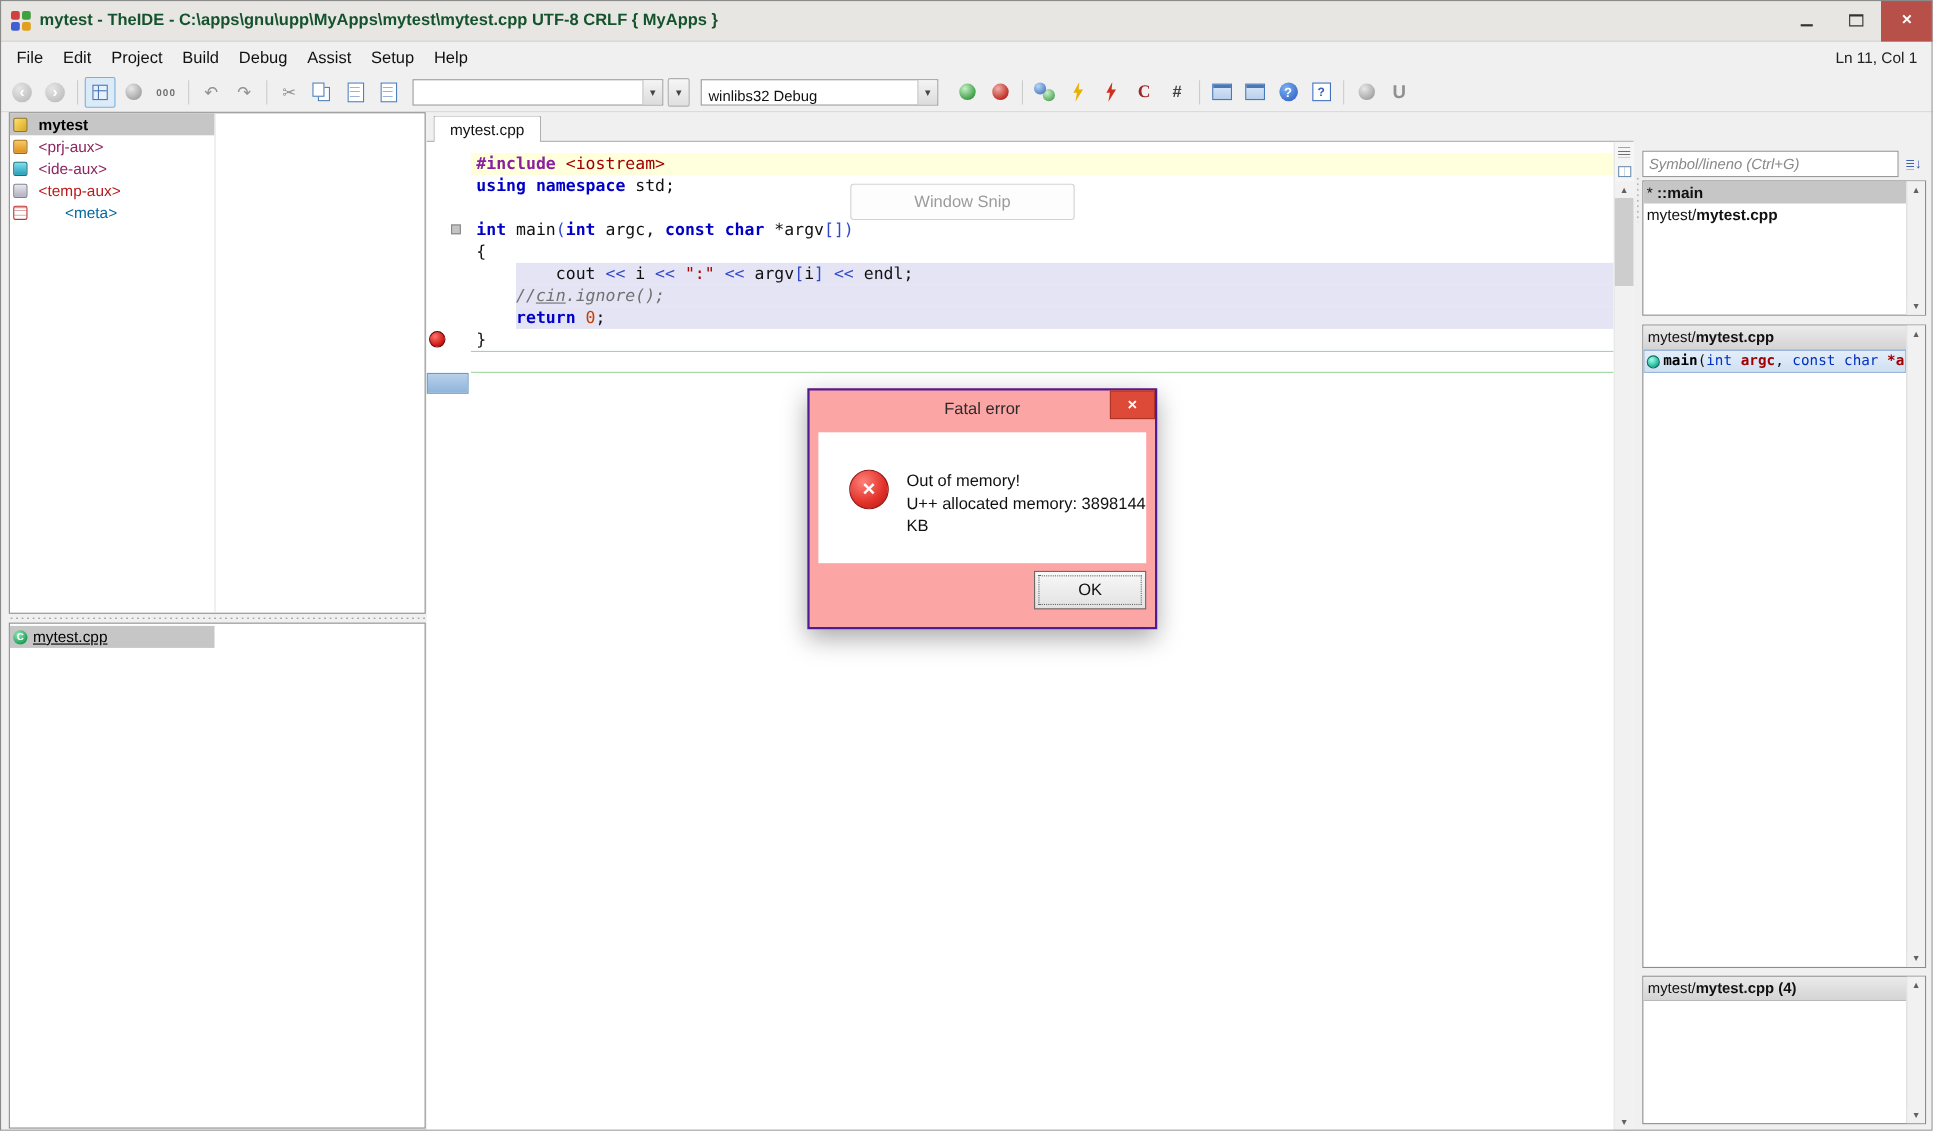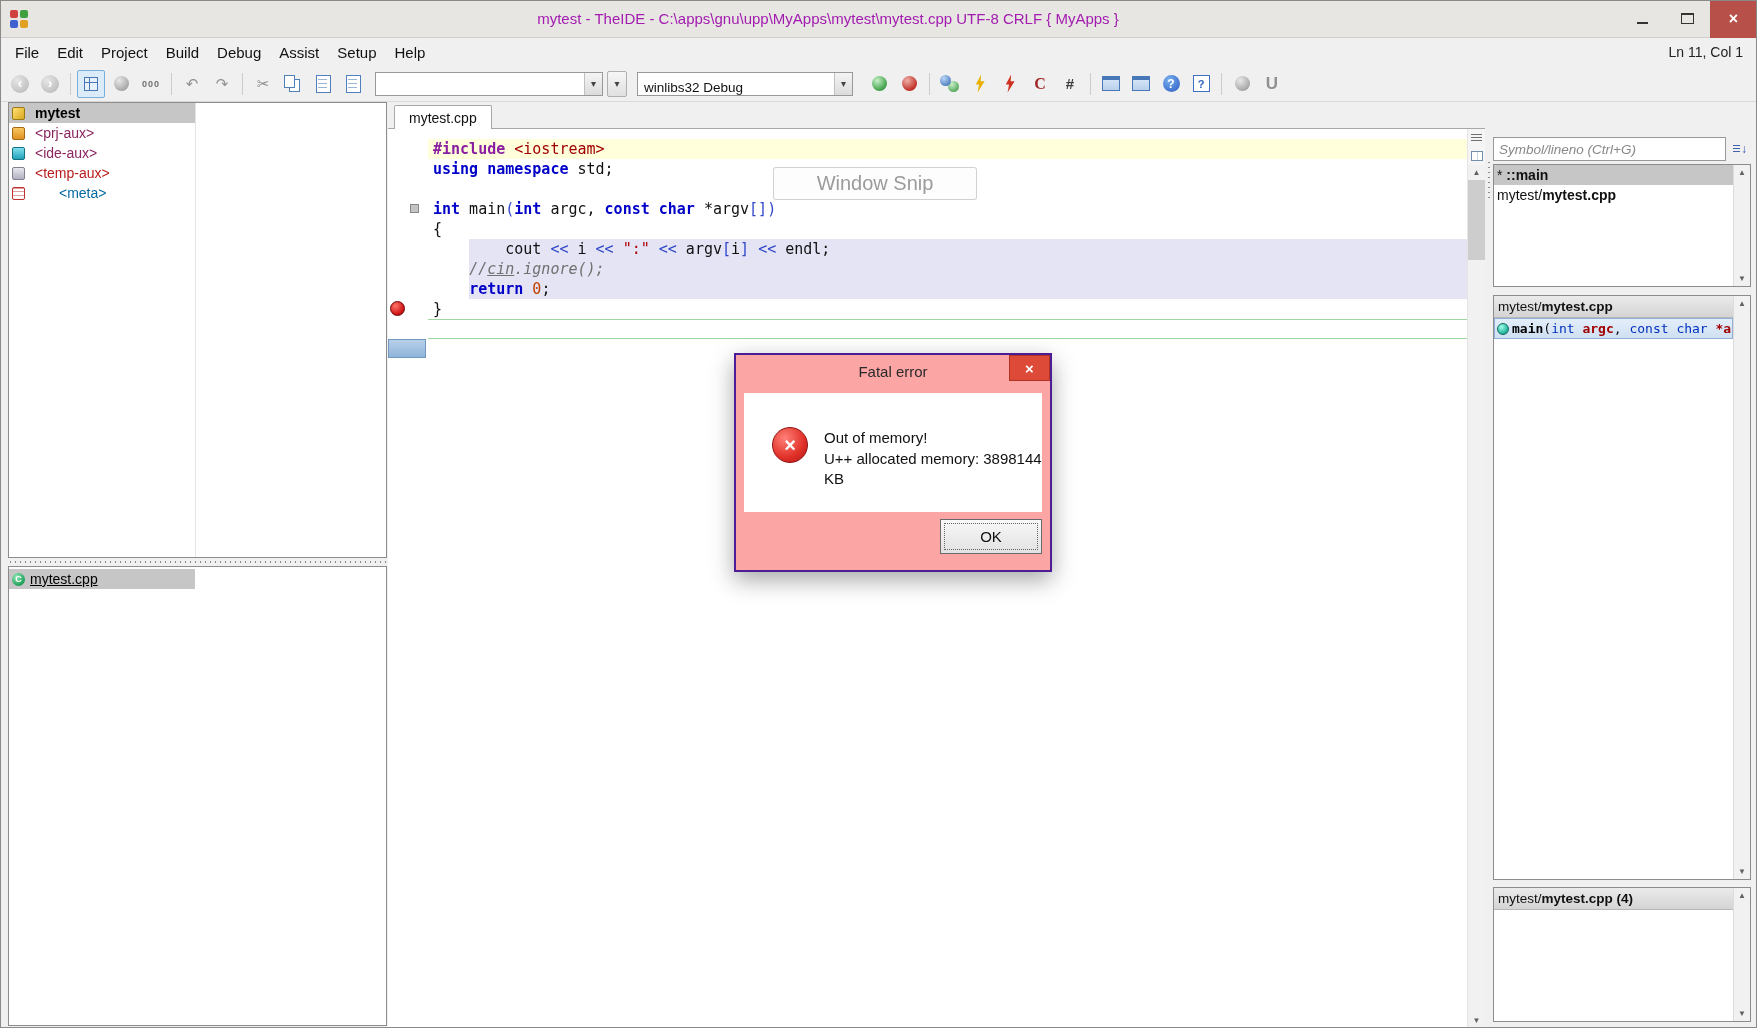--- a/index.html
+++ b/index.html
@@ -7,21 +7,21 @@
        font-family:"Liberation Sans",sans-serif;color:#111;}
   .frame{position:absolute;inset:0;border:1px solid #8a8a8a;pointer-events:none;z-index:99;}
 
   
   .titlebar{position:absolute;left:0;top:0;width:1757px;height:38px;background:#e8e6e3;
             border-bottom:1px solid #cfcdc9;display:flex;align-items:center;padding-left:10px;box-sizing:border-box;}
   .app-icon{width:18px;height:18px;display:grid;grid-template-columns:8px 8px;grid-template-rows:8px 8px;gap:2px;margin-right:8px;}
   .app-icon span{border-radius:2px;}
   .app-icon .q1{background:#d04040;} .app-icon .q2{background:#40a040;}
   .app-icon .q3{background:#4060d0;} .app-icon .q4{background:#e0a020;}
-  .title-text{flex:1;text-align:center;font-size:15px;color:#a21caf;white-space:nowrap;overflow:hidden;}
+  .title-text{flex:1;font-size:15px;color:#14532d;white-space:nowrap;overflow:hidden;font-weight:bold;}
   .win-controls{display:flex;height:38px;}
   .win-btn{width:45px;height:100%;display:flex;align-items:center;justify-content:center;font-size:15px;color:#333;}
   .win-btn .min-icon{width:11px;height:2px;background:#333;margin-top:8px;}
   .win-btn .max-icon{width:11px;height:8px;border:1px solid #333;border-top-width:2px;}
   .win-btn.close{width:47px;background:#b65049;color:#fff;font-size:16px;font-weight:bold;}
 
   
   .menubar{position:absolute;left:0;top:38px;width:1757px;height:28px;background:#f0f0f0;
            display:flex;align-items:center;padding-left:6px;box-sizing:border-box;font-size:15px;}
   .menu-item{padding:4px 9px;color:#111;}
@@ -156,21 +156,21 @@
   .c-b{font-weight:bold;color:#000;}
   .c-t{color:#0030c0;}
   .c-r{color:#a00000;font-weight:bold;}
   .v-splitter{position:absolute;left:1486px;top:160px;width:6px;height:42px;
               background-image:radial-gradient(circle 1px at 50% 50%,#8a8a8a 55%,transparent 65%);
               background-size:6px 5px;background-repeat:repeat-y;}
 
   
   .snip{position:absolute;left:773px;top:167px;width:202px;height:31px;background:rgba(252,252,252,0.55);
         border:1px solid rgba(180,180,180,0.6);border-radius:3px;display:flex;align-items:center;justify-content:center;
-        color:#9b9b9b;font-size:20px;z-index:10;}
+        color:#9b9b9b;font-size:15px;z-index:10;}
 
   
   .dialog{position:absolute;left:734px;top:353px;width:318px;height:219px;background:#fca5a5;border:2px solid #4c1d95;
           box-shadow:0 8px 22px rgba(0,0,0,0.35);z-index:50;box-sizing:border-box;}
   .dlg-title{height:32px;display:flex;align-items:center;justify-content:center;font-size:15px;color:#2a2a2a;}
   .dlg-close{position:absolute;top:0;right:0;width:41px;height:26px;background:#de4a38;color:#fff;
              display:flex;align-items:center;justify-content:center;font-size:15px;font-weight:bold;border:1px solid #b03424;box-sizing:border-box;}
   .dlg-body{position:absolute;left:8px;top:38px;right:8px;height:119px;background:#fff;display:flex;padding:34px 0 0 28px;box-sizing:border-box;gap:16px;}
   .err-icon{width:36px;height:36px;border-radius:50%;flex:none;
             background:radial-gradient(circle at 35% 30%,#ff8078,#e03028 60%,#b01818);border:1px solid #901010;box-sizing:border-box;

